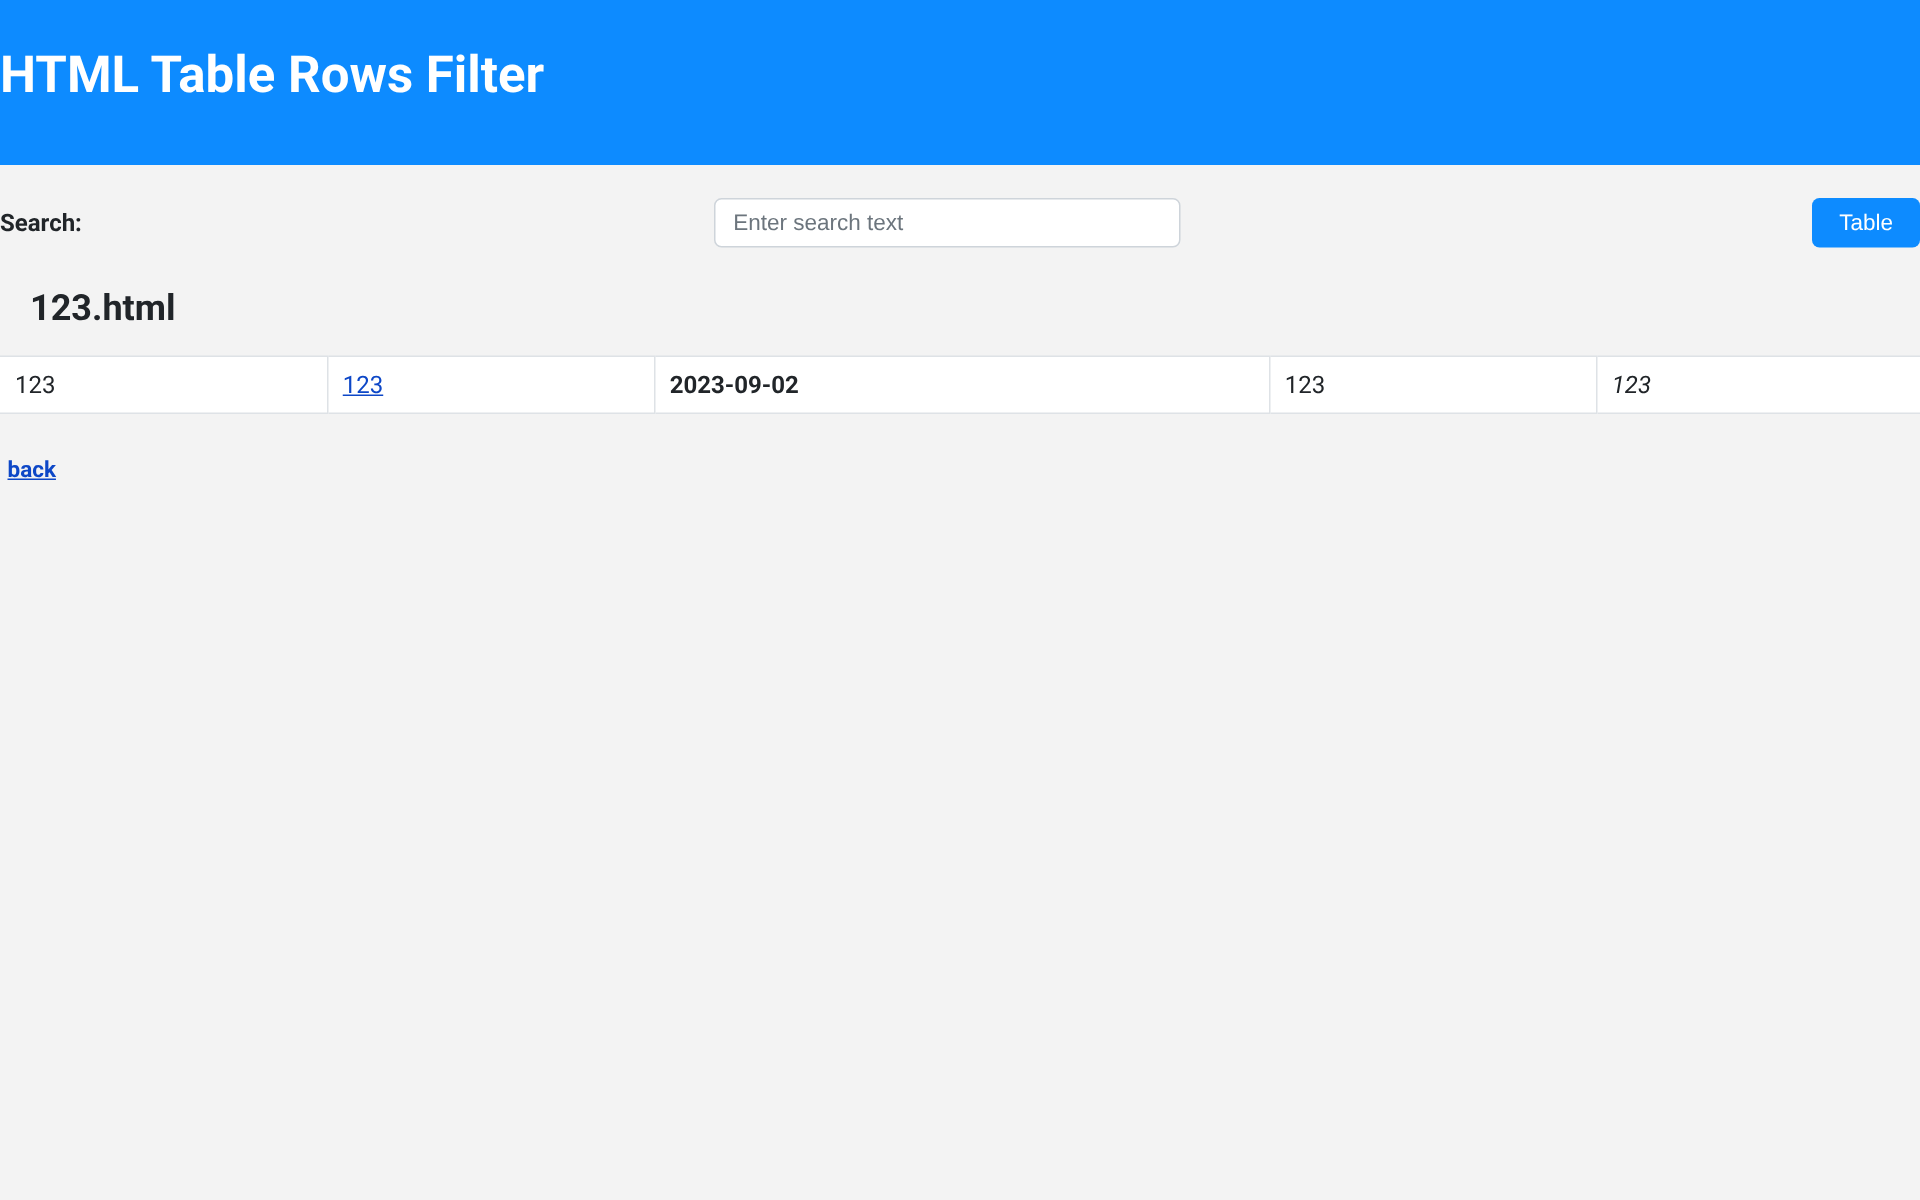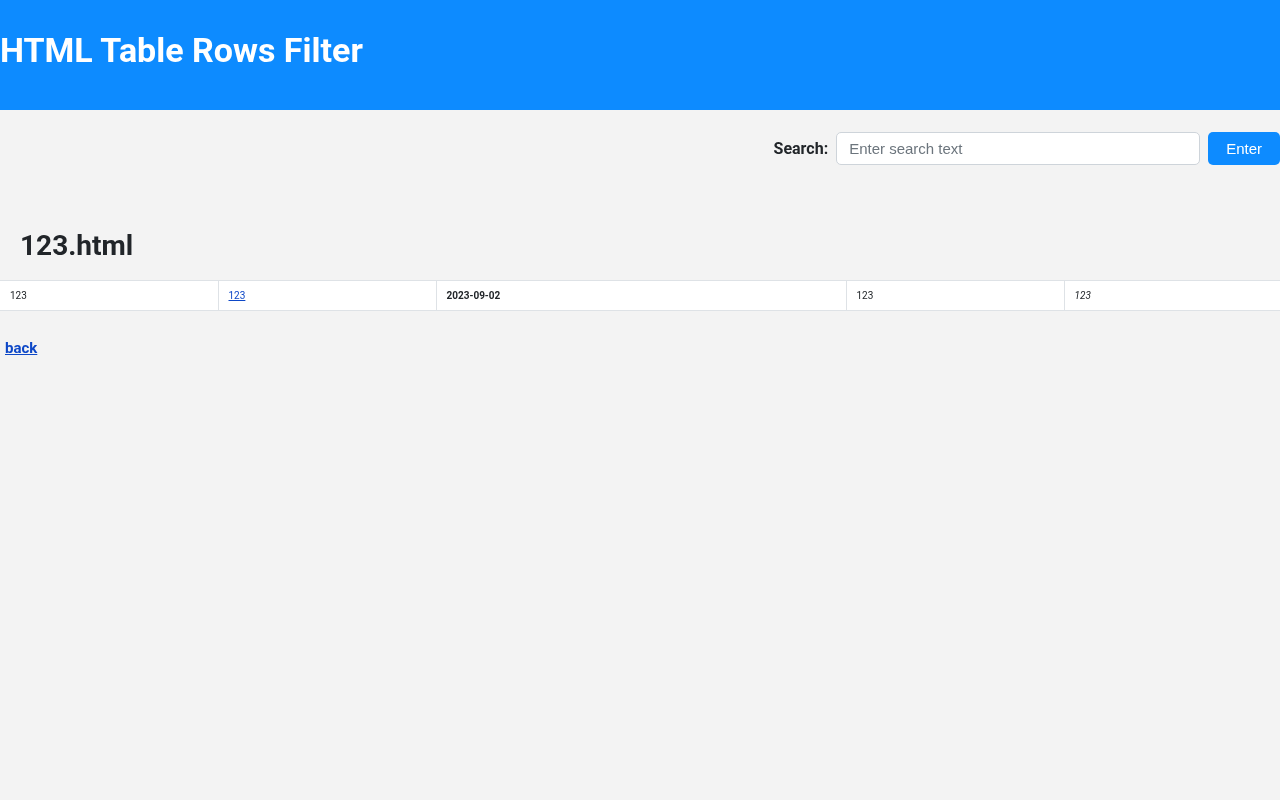--- a/index.html
+++ b/index.html
@@ -17,62 +17,61 @@
       background-color: #0d8bff;
       padding: 30px 0 40px 0;
     }
     .header h1 {
       color: #ffffff;
       font-size: 34px;
       font-weight: 700;
     }
     .search-bar {
       display: flex;
-      justify-content: flex-end;
+      justify-content: space-between;
       align-items: center;
       padding: 22px 0 18px 0;
       gap: 8px;
     }
     .search-label {
       font-weight: 700;
       font-size: 16px;
       color: #212529;
     }
     .search-input {
-      width: 364px;
+      width: 311px;
       padding: 7px 12px;
       font-size: 15px;
       border: 1px solid #ced4da;
       border-radius: 5px;
       background-color: #ffffff;
       color: #495057;
     }
     .search-input::placeholder {
       color: #6c757d;
     }
     .filter-button {
       background-color: #0d8bff;
       color: #ffffff;
       border: none;
       padding: 8px 18px;
       font-size: 15px;
       border-radius: 5px;
       cursor: pointer;
     }
     .filename-heading {
-      font-size: 28px;
+      font-size: 24px;
       font-weight: 700;
       padding: 8px 0 18px 20px;
       color: #212529;
-      margin-top: 38px;
     }
     .table {
       width: 100%;
       border-collapse: collapse;
-      font-size: 10px;
+      font-size: 16px;
       color: #212529;
       padding-left: 36px;
     }
     .table tr {
       border-top: 1px solid #dee2e6;
       border-bottom: 1px solid #dee2e6;
     }
     .table tr:nth-child(odd) {
       background-color: #ffffff;
     }
@@ -122,21 +121,21 @@
 
 
 
 <div class="header">
   <h1>HTML Table Rows Filter</h1>
 </div>
 
 <div class="search-bar">
   <span class="search-label">Search:</span>
   <input type="text" class="search-input" placeholder="Enter search text" style="">
-  <button class="filter-button">Enter</button>
+  <button class="filter-button">Table</button>
 </div>
 
 <h2 class="filename-heading">123.html</h2>
 
 <table class="table">
   <tbody>
     <tr>
       <td class="col-1">123</td>
       <td class="col-2 link-cell"><a href="#">123</a></td>
       <td class="col-3">2023-09-02</td>

